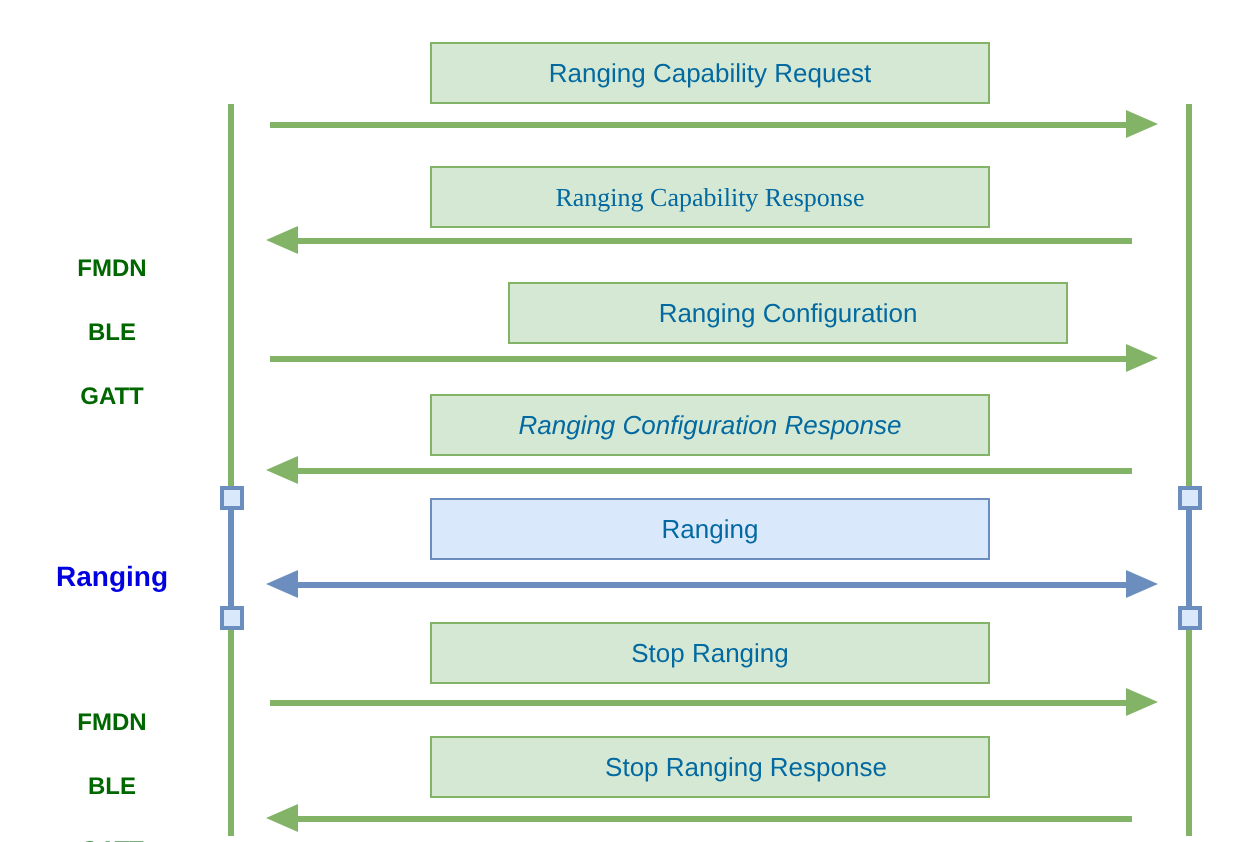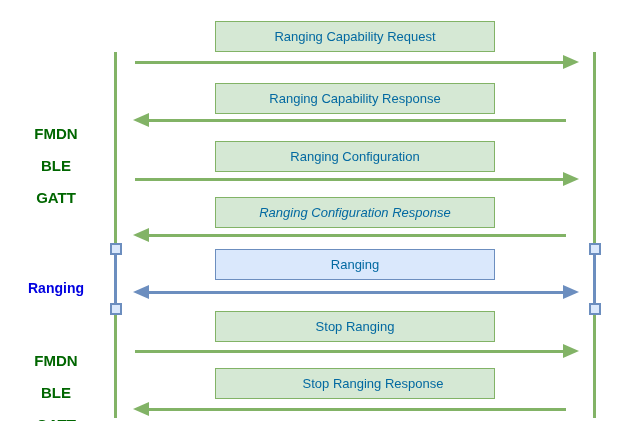--- a/index.html
+++ b/index.html
@@ -48,21 +48,21 @@
   .activation.top { top: 243px; }
   .activation.bot { top: 303px; }
 
   
   .side-label {
     position: absolute;
     left: 8px;
     width: 96px;
     text-align: center;
     font-weight: bold;
-    font-size: 15px;
+    font-size: 12px;
     line-height: 16px;
     white-space: pre-line;
   }
   .side-label.green { color: var(--label-green, #006600); }
   .side-label.blue  { color: var(--label-blue, #0000e0); font-size: 14px; }
   .pos-phase1 { top: 110px; }
   .pos-phase2 { top: 264px; }
   .pos-phase3 { top: 337px; }
 
   
@@ -77,21 +77,21 @@
     color: #0369a1;
     font-size: 13px;
     text-align: center;
     line-height: 29px;
     z-index: 4;
   }
   .msg-box.blue {
     border-color: var(--blue-stroke, #6c8ebf);
     background: var(--blue-fill, #dae8fc);
   }
-  .b0 { top: 21px; }  .b1 { top: 83px; }  .b2 { top: 141px; }
+  .b0 { top: 21px; }  .b1 { top: 83px; font-family: Liberation Serif, serif; }  .b2 { top: 141px; margin-left: 39px; }
   .b3 { top: 197px; font-style: italic; } .b4 { top: 249px; } .b5 { top: 311px; }
   .b6 { top: 368px; padding-left: 36px; }
 
   
   .arrow {
     position: absolute;
     left: 133px;
     width: 446px;
     height: 14px;
     z-index: 1;

